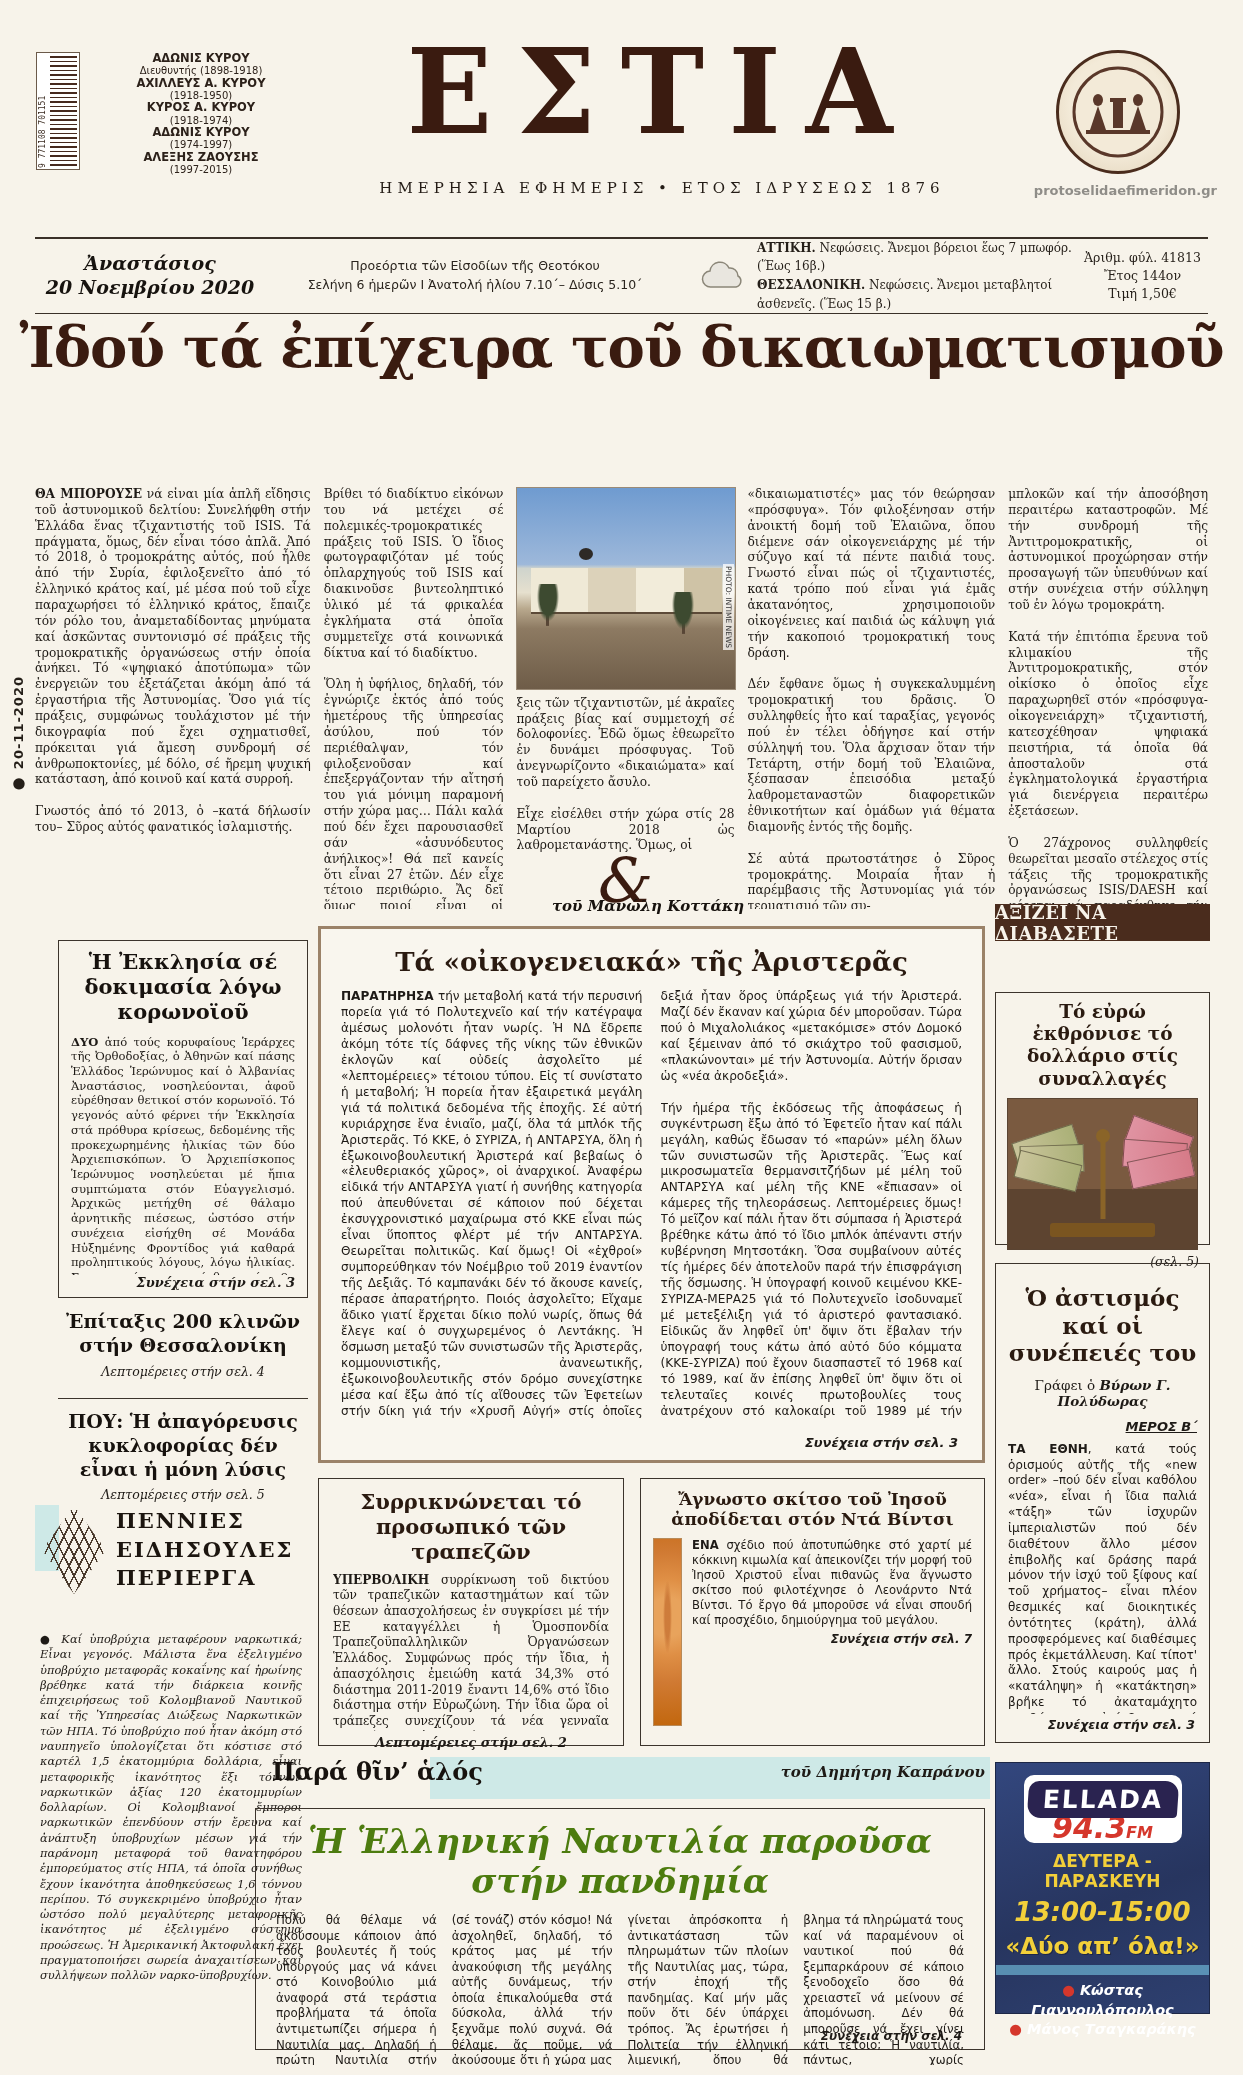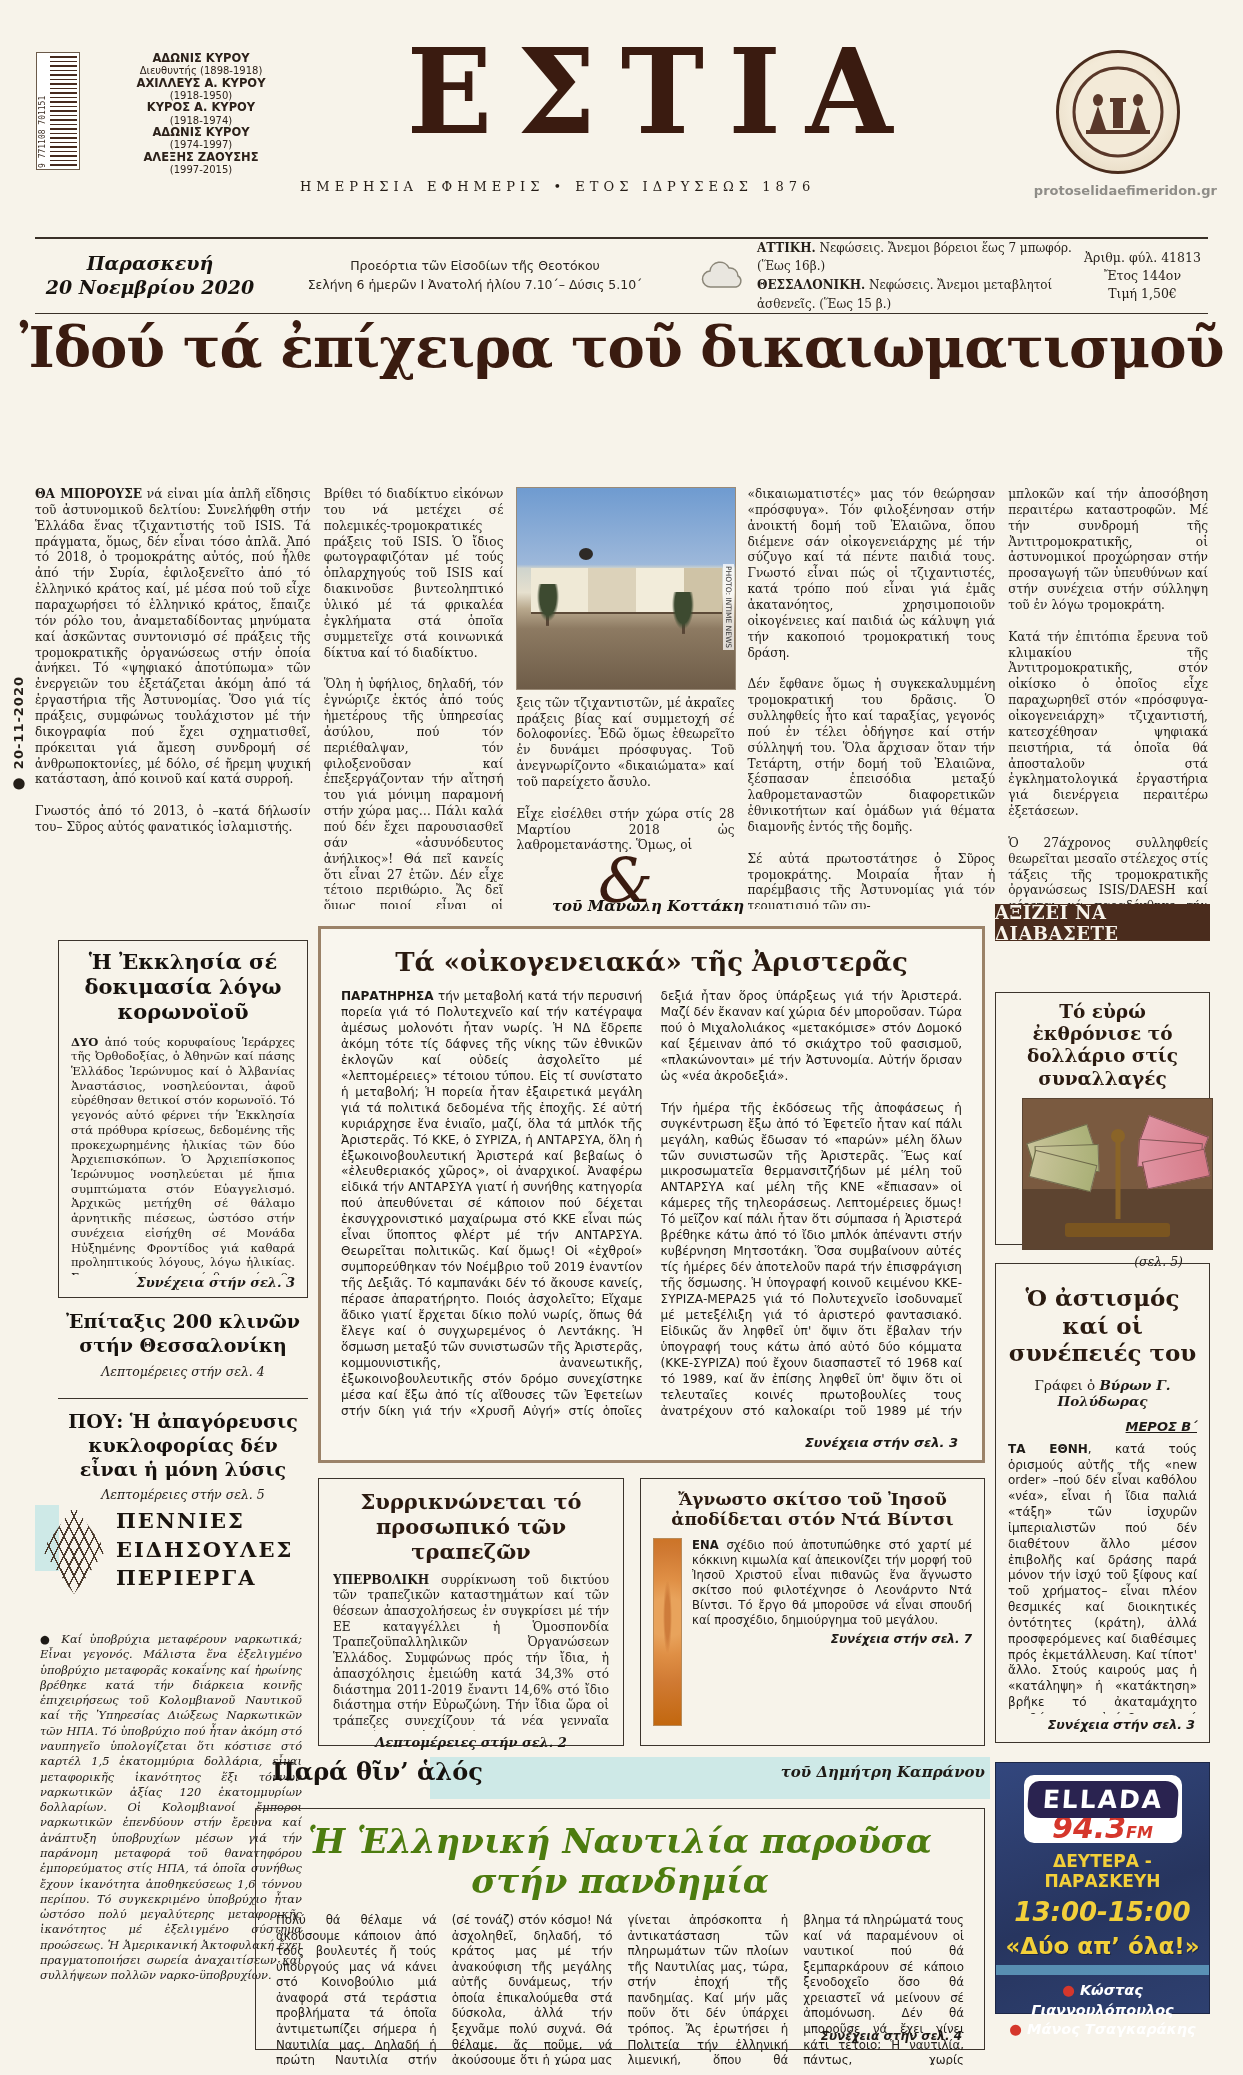--- a/index.html
+++ b/index.html
@@ -8,21 +8,21 @@
   .abs{position:absolute;}
   
   .barcode-box{left:36px;top:52px;width:42px;height:116px;border:1px solid #6b5a4a;background:#fff;display:flex;}
   .barcode-num{writing-mode:vertical-rl;transform:rotate(180deg);font:8px "DejaVu Sans Mono",monospace;color:#3a2a20;padding:1px;}
   .barcode-bars{flex:1;margin:3px 2px;background:repeating-linear-gradient(0deg,#46291e 0 2px,#fff 2px 5px,#46291e 5px 6px,#fff 6px 9px);}
   .founders{left:92px;top:52px;width:218px;text-align:center;font-family:"DejaVu Sans",sans-serif;line-height:1.15;}
   .founder-name{font-size:11.5px;font-weight:bold;color:#2c211a;}
   .founder-years{font-size:10px;color:#2c211a;}
   .logo{left:300px;top:36px;width:724px;text-align:center;font-size:112px;font-weight:bold;color:#3a1b10;letter-spacing:0.22em;line-height:1;transform:scaleY(1.06);font-family:"DejaVu Serif",serif;}
   .emblem{left:1056px;top:50px;width:118px;height:118px;border-radius:50%;border:3px solid #4a2c1d;background:radial-gradient(circle at 50% 45%, #f3ead8 55%, #e2d2b8 100%);display:flex;align-items:center;justify-content:center;}
-  .subtitle{left:300px;top:179px;width:724px;text-align:left;font-size:13px;letter-spacing:5px;color:#241c16;white-space:nowrap;}
+  .subtitle{left:300px;top:179px;width:724px;text-align:center;font-size:15px;letter-spacing:5px;color:#241c16;white-space:nowrap;}
   .watermark{right:26px;top:183px;font:bold 13px "DejaVu Sans",sans-serif;color:#8f8d88;}
   
   .infobar{left:35px;top:237px;width:1173px;height:74px;border-top:2px solid #3a3028;border-bottom:1px solid #3a3028;display:flex;align-items:center;}
   .ib-date{width:230px;text-align:center;font-weight:bold;font-style:italic;font-size:19px;line-height:1.25;color:#17130f;}
   .ib-feast{width:420px;text-align:center;font-family:"DejaVu Sans",sans-serif;font-size:12.5px;line-height:1.5;color:#2a241e;}
   .ib-cloud{width:72px;text-align:center;}
   .ib-weather{width:320px;font-size:12px;line-height:1.55;color:#241e18;}
   .ib-issue{flex:1;text-align:center;font-size:12.5px;line-height:1.45;color:#241e18;}
   
   .headline{left:0;top:314px;width:1243px;text-align:center;font-size:56px;font-weight:bold;color:#3a1b10;white-space:nowrap;letter-spacing:-1px;}
@@ -85,21 +85,21 @@
   .hl-band2{left:35px;top:1505px;width:24px;height:66px;background:rgba(130,214,226,.35);}
   .naval-kicker{left:272px;top:1757px;font-size:24px;font-weight:bold;color:#17120e;}
   .naval-byline{left:740px;top:1763px;width:245px;text-align:right;font-size:15px;font-weight:bold;font-style:italic;}
   .naval-box{left:255px;top:1808px;width:730px;height:242px;border:1.5px solid #3c342c;box-sizing:border-box;padding:10px 20px;}
   .naval-title{text-align:center;font-size:34px;font-weight:bold;font-style:italic;color:#4d7c0f;margin:2px 0 12px;}
   .naval-cols{display:flex;gap:15px;height:152px;overflow:hidden;}
   .naval-col{flex:1;font-family:"DejaVu Sans",sans-serif;font-size:11.8px;line-height:1.32;text-align:justify;overflow:hidden;}
   .naval-cont{position:absolute;right:22px;bottom:6px;font-family:"DejaVu Sans",sans-serif;font-weight:bold;font-style:italic;font-size:12px;}
   
   .banner{left:995px;top:904px;width:215px;height:37px;background:#4a2c1d;color:#f7f3ea;display:flex;align-items:center;justify-content:center;font-size:18px;font-weight:bold;letter-spacing:0.5px;}
-  .euro-box{left:995px;top:992px;width:215px;height:253px;border:1.5px solid #3c342c;box-sizing:border-box;padding:8px 26px;}
+  .euro-box{left:995px;top:992px;width:215px;height:253px;border:1.5px solid #3c342c;box-sizing:border-box;padding:8px 10px;}
   .euro-title{text-align:center;font-size:18.5px;font-weight:bold;color:#2a1a10;line-height:1.2;}
   .euro-img{margin:8px auto 4px;width:189px;height:150px;position:relative;background:linear-gradient(180deg,#7a5a40 0 60%,#5d4430 60% 100%);border:1px solid #5a4432;overflow:hidden;}
   .bill{position:absolute;width:62px;height:26px;border:1px solid rgba(40,30,20,.5);}
   .dollar{background:linear-gradient(90deg,#c9c49a,#aab077);}
   .euro-note{background:linear-gradient(90deg,#e093a2,#d67b88);background-color:#d67b88;}
   .scale-pole{position:absolute;left:50%;top:28%;width:5px;height:52%;background:#8a6428;transform:translateX(-50%);}
   .scale-top{position:absolute;left:50%;top:20%;width:14px;height:14px;border-radius:50%;background:#8a6428;transform:translateX(-50%);}
   .scale-base{position:absolute;left:22%;bottom:8%;width:56%;height:9%;background:#7a5520;border-radius:3px;}
   .euro-page{font-style:italic;font-size:12.5px;text-align:right;}
   .astis-box{left:995px;top:1263px;width:215px;height:480px;border:1.5px solid #3c342c;box-sizing:border-box;padding:12px 12px;}
@@ -165,21 +165,21 @@
       <ellipse cx="68" cy="36" rx="5" ry="6" fill="#5a382a"></ellipse>
       <path d="M60 66 L68 42 L76 66 Z" fill="#5a382a"></path>
       <rect x="16" y="66" width="64" height="4" fill="#5a382a"></rect>
     </svg>
   </div>
   <div class="abs subtitle">ΗΜΕΡΗΣΙΑ ΕΦΗΜΕΡΙΣ • ΕΤΟΣ ΙΔΡΥΣΕΩΣ 1876</div>
   <div class="abs watermark">protoselidaefimeridon.gr</div>
 
   <div class="abs infobar">
     <div class="ib-date">
-      <div>Παρασκευή</div>
+      <div>Ἀναστάσιος</div>
       <div>20 Νοεμβρίου 2020</div>
     </div>
     <div class="ib-feast">
       <div>Προεόρτια τῶν Εἰσοδίων τῆς Θεοτόκου</div>
       <div>Σελήνη 6 ἡμερῶν Ι Ἀνατολή ἡλίου 7.10΄– Δύσις 5.10΄</div>
     </div>
     <div class="ib-cloud">
       <svg width="48" height="34" viewBox="0 0 48 34">
           <path d="M14 30 a8 8 0 0 1 -1-16 a10 10 0 0 1 19-3 a8 8 0 0 1 9 8 a6 6 0 0 1 -2 11 Z" fill="#e9e6df" stroke="#8b8678" stroke-width="1.5"></path>
         </svg>

